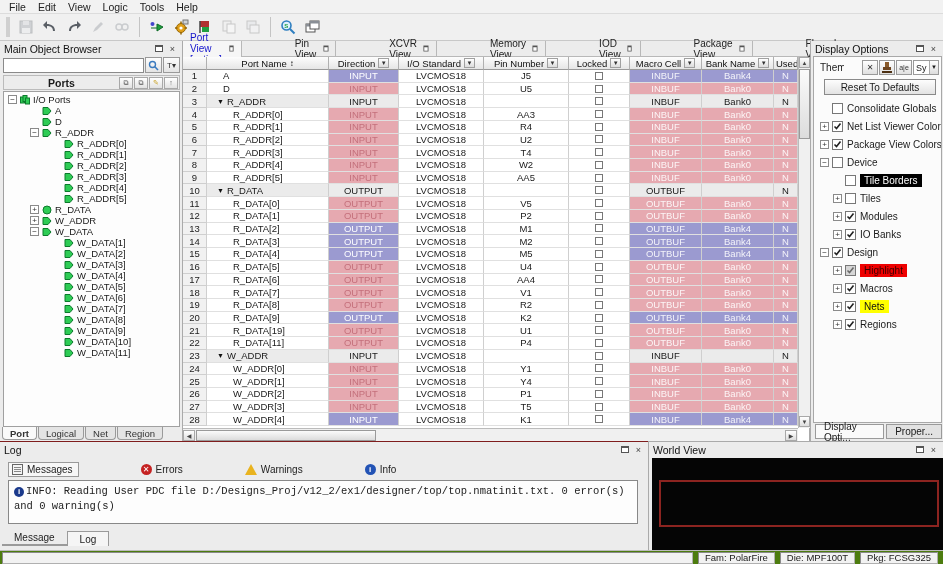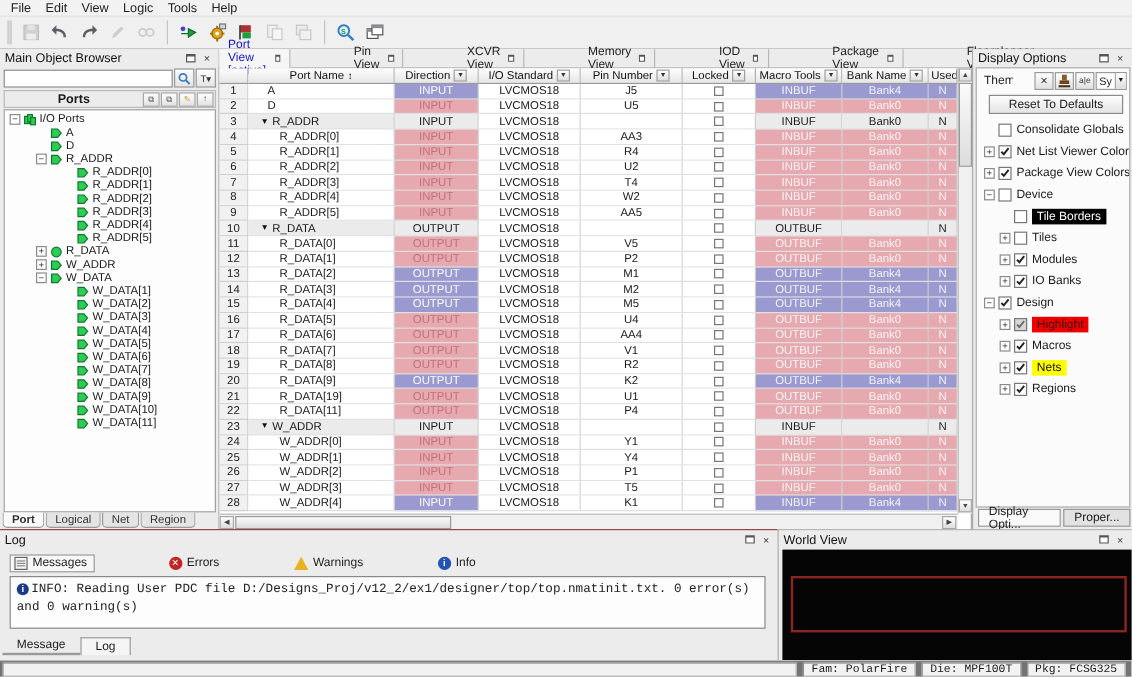--- a/index.html
+++ b/index.html
@@ -95,21 +95,21 @@
   .log-tab { padding:0 12px; height:15px; font-size:10px; display:flex; align-items:center; color:#222; border-bottom:2px solid #9a9a9a; }
   .log-tab.active { border:1px solid #9a9a9a; border-bottom:none; background:#f5f5f5; }
   .info-dot { display:inline-block; width:10px; height:10px; border-radius:50%; background:#1b3a8c; color:#fff; font-size:8px; font-weight:bold; text-align:center; line-height:10px; margin-right:2px; font-family:"Liberation Sans",sans-serif; }
 
   
   #world-view { left:648px; top:441px; width:295px; height:109px; background:#ececec; border-top:1px solid #aaa; border-left:1px solid #aaa; }
   #wv-canvas { left:3px; top:16px; width:292px; height:92px; background:#050505; }
   #wv-rect { left:7px; top:22px; width:280px; height:47px; border:2px solid #8c2420; }
 
   
-  #statusbar { left:0; top:550px; width:943px; height:14px; background:#737373; border-top:1px solid #bbb; display:flex; align-items:center; font-size:9.5px;font-family:Liberation Mono, monospace; }
+  #statusbar { left:0; top:550px; width:943px; height:14px; background:#4d7c0f; border-top:1px solid #bbb; display:flex; align-items:center; font-size:9.5px; }
   .st-field { height:12px; border:1px solid #b0b0b0; border-top-color:#8a8a8a; border-left-color:#8a8a8a; background:#f2f2f2; display:flex; align-items:center; padding:0 6px; margin-right:5px; white-space:nowrap; }
   #st-spacer { width:720px; margin-left:2px; }
   svg { display:block; }
 </style>
 </head>
 <body>
 
 <div id="menubar" class="abs">
     <span class="menu-item">File</span>
     <span class="menu-item">Edit</span>
@@ -509,21 +509,21 @@
       </div>
       <div class="hcell">
         <span>Pin Number</span>
         <span class="hdrop">▼</span>
       </div>
       <div class="hcell">
         <span>Locked</span>
         <span class="hdrop">▼</span>
       </div>
       <div class="hcell">
-        <span>Macro Tools</span>
+        <span>Macro Cell</span>
         <span class="hdrop">▼</span>
       </div>
       <div class="hcell">
         <span>Bank Name</span>
         <span class="hdrop">▼</span>
       </div>
       <div class="hcell" style="justify-content: flex-start; padding-left: 2px;">
         <span>Used I/</span>
       </div>
     </div>

